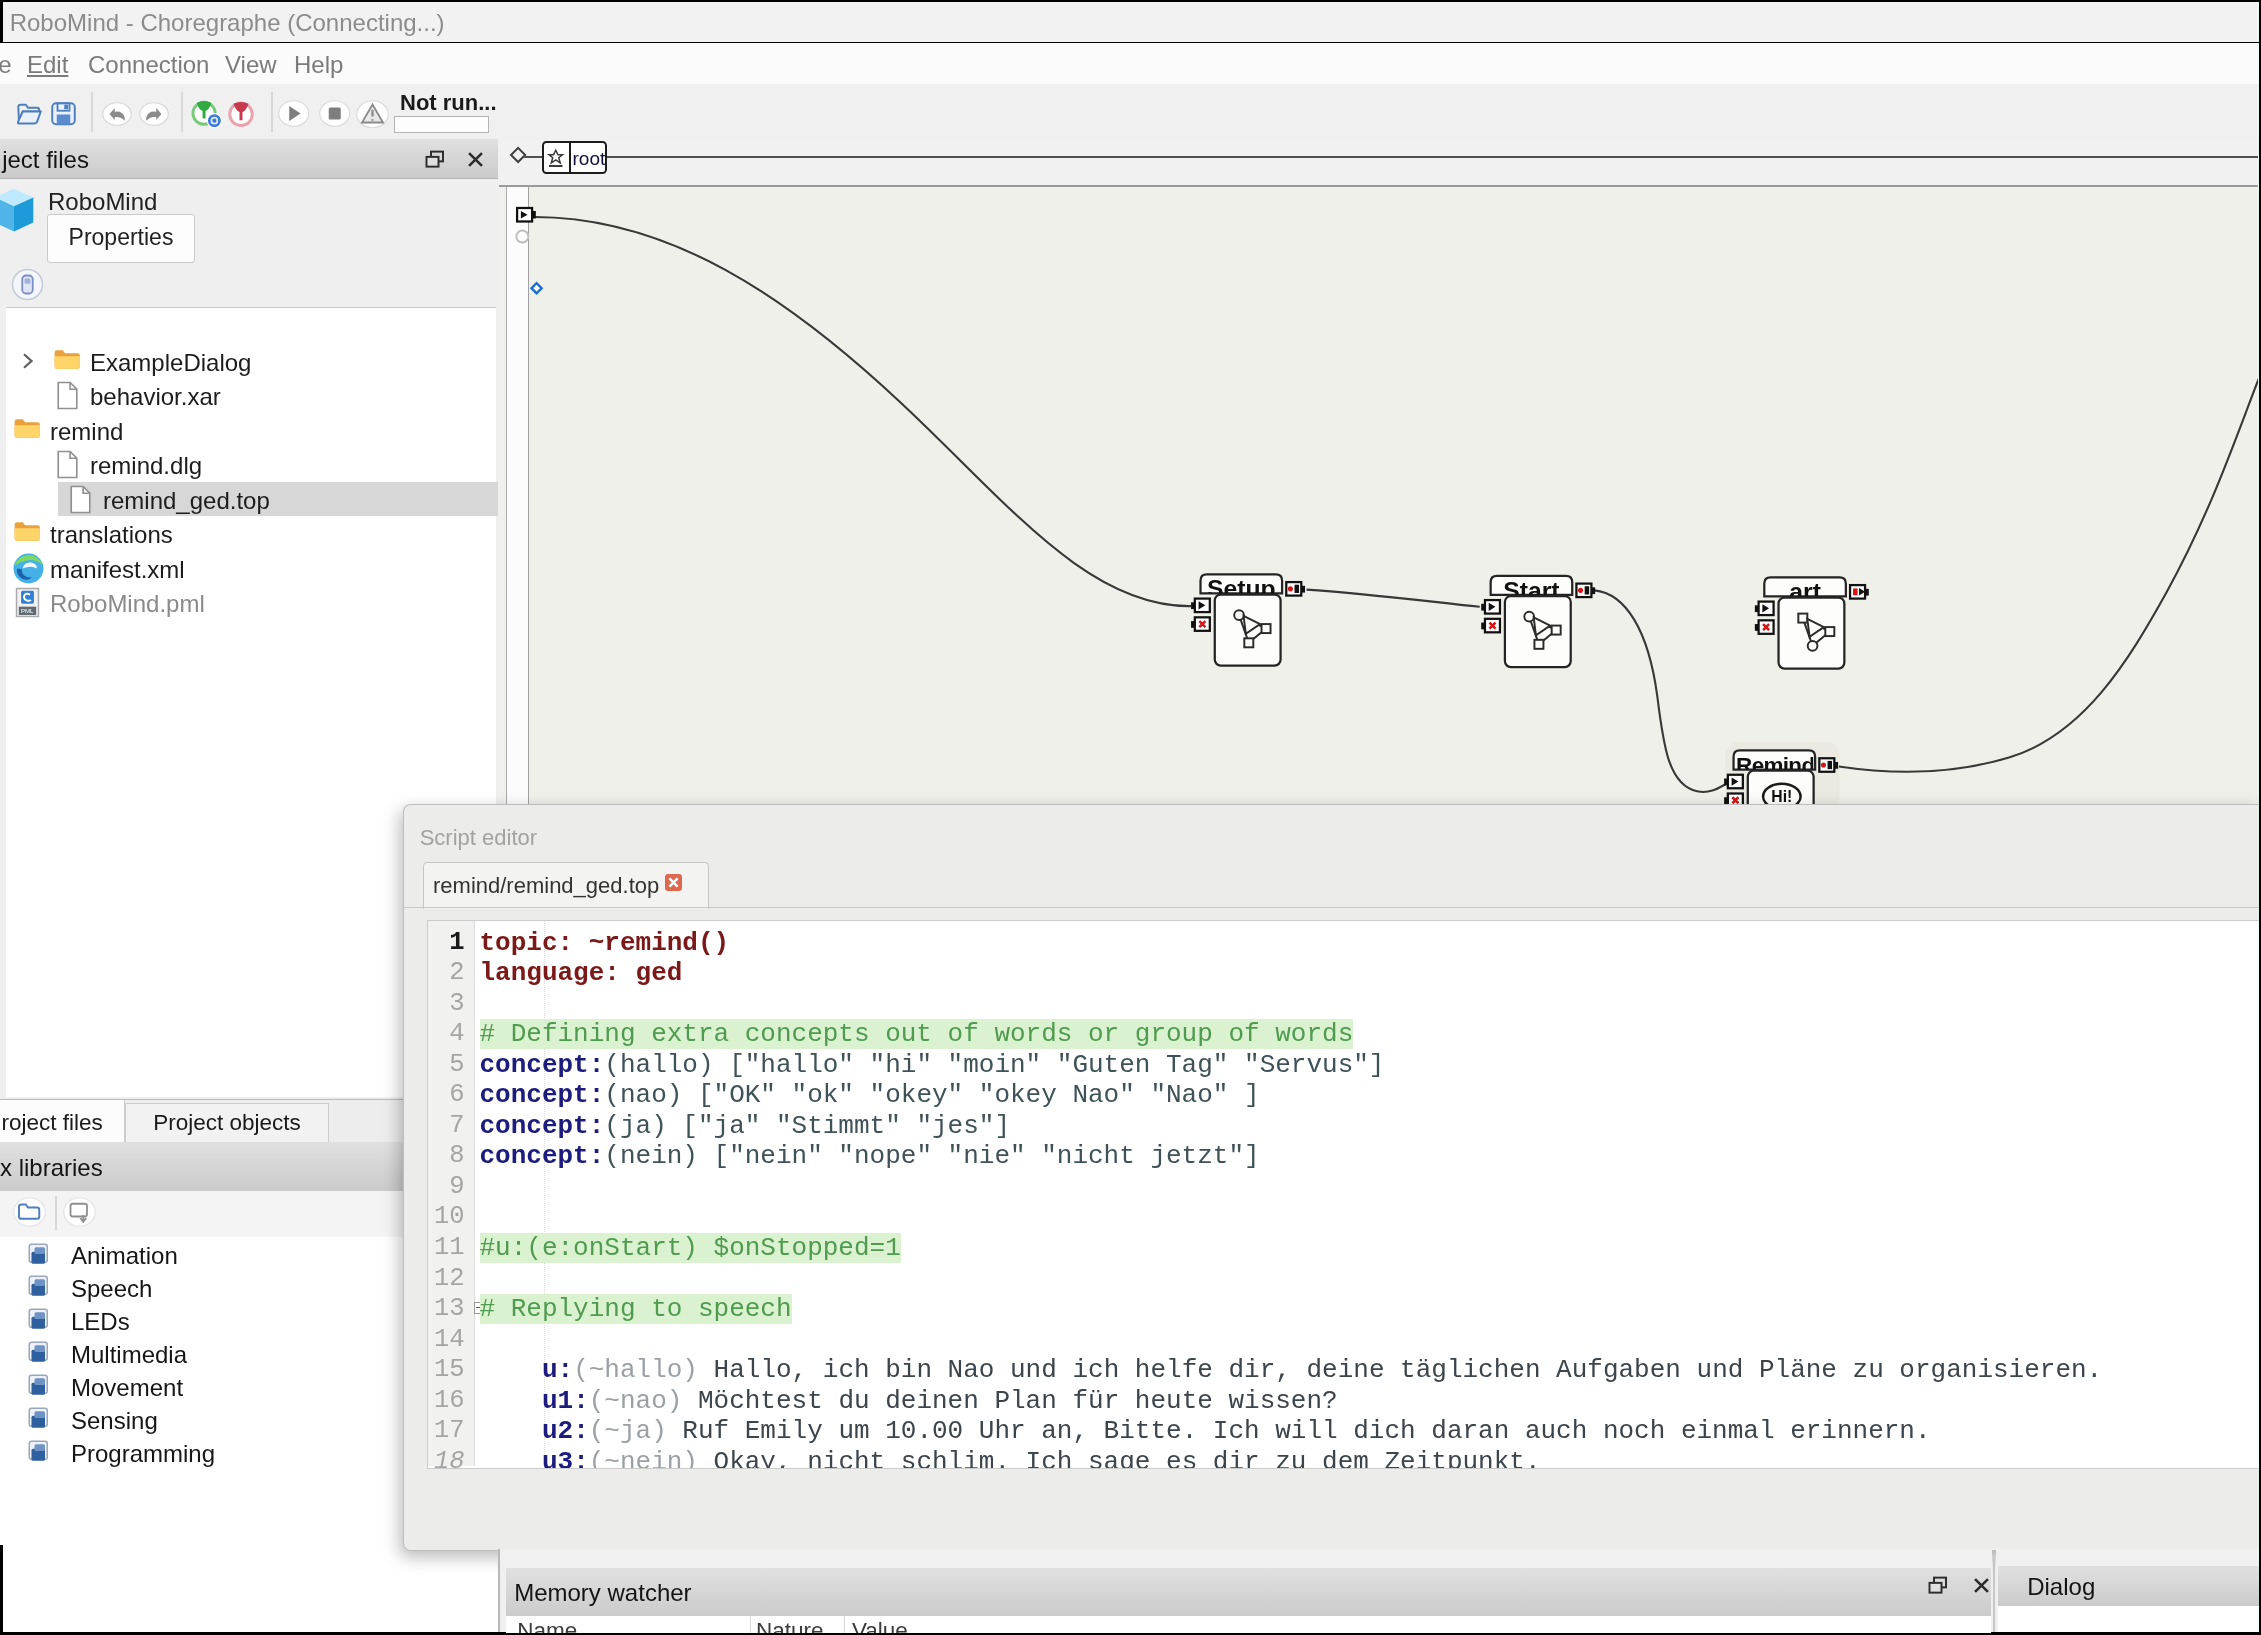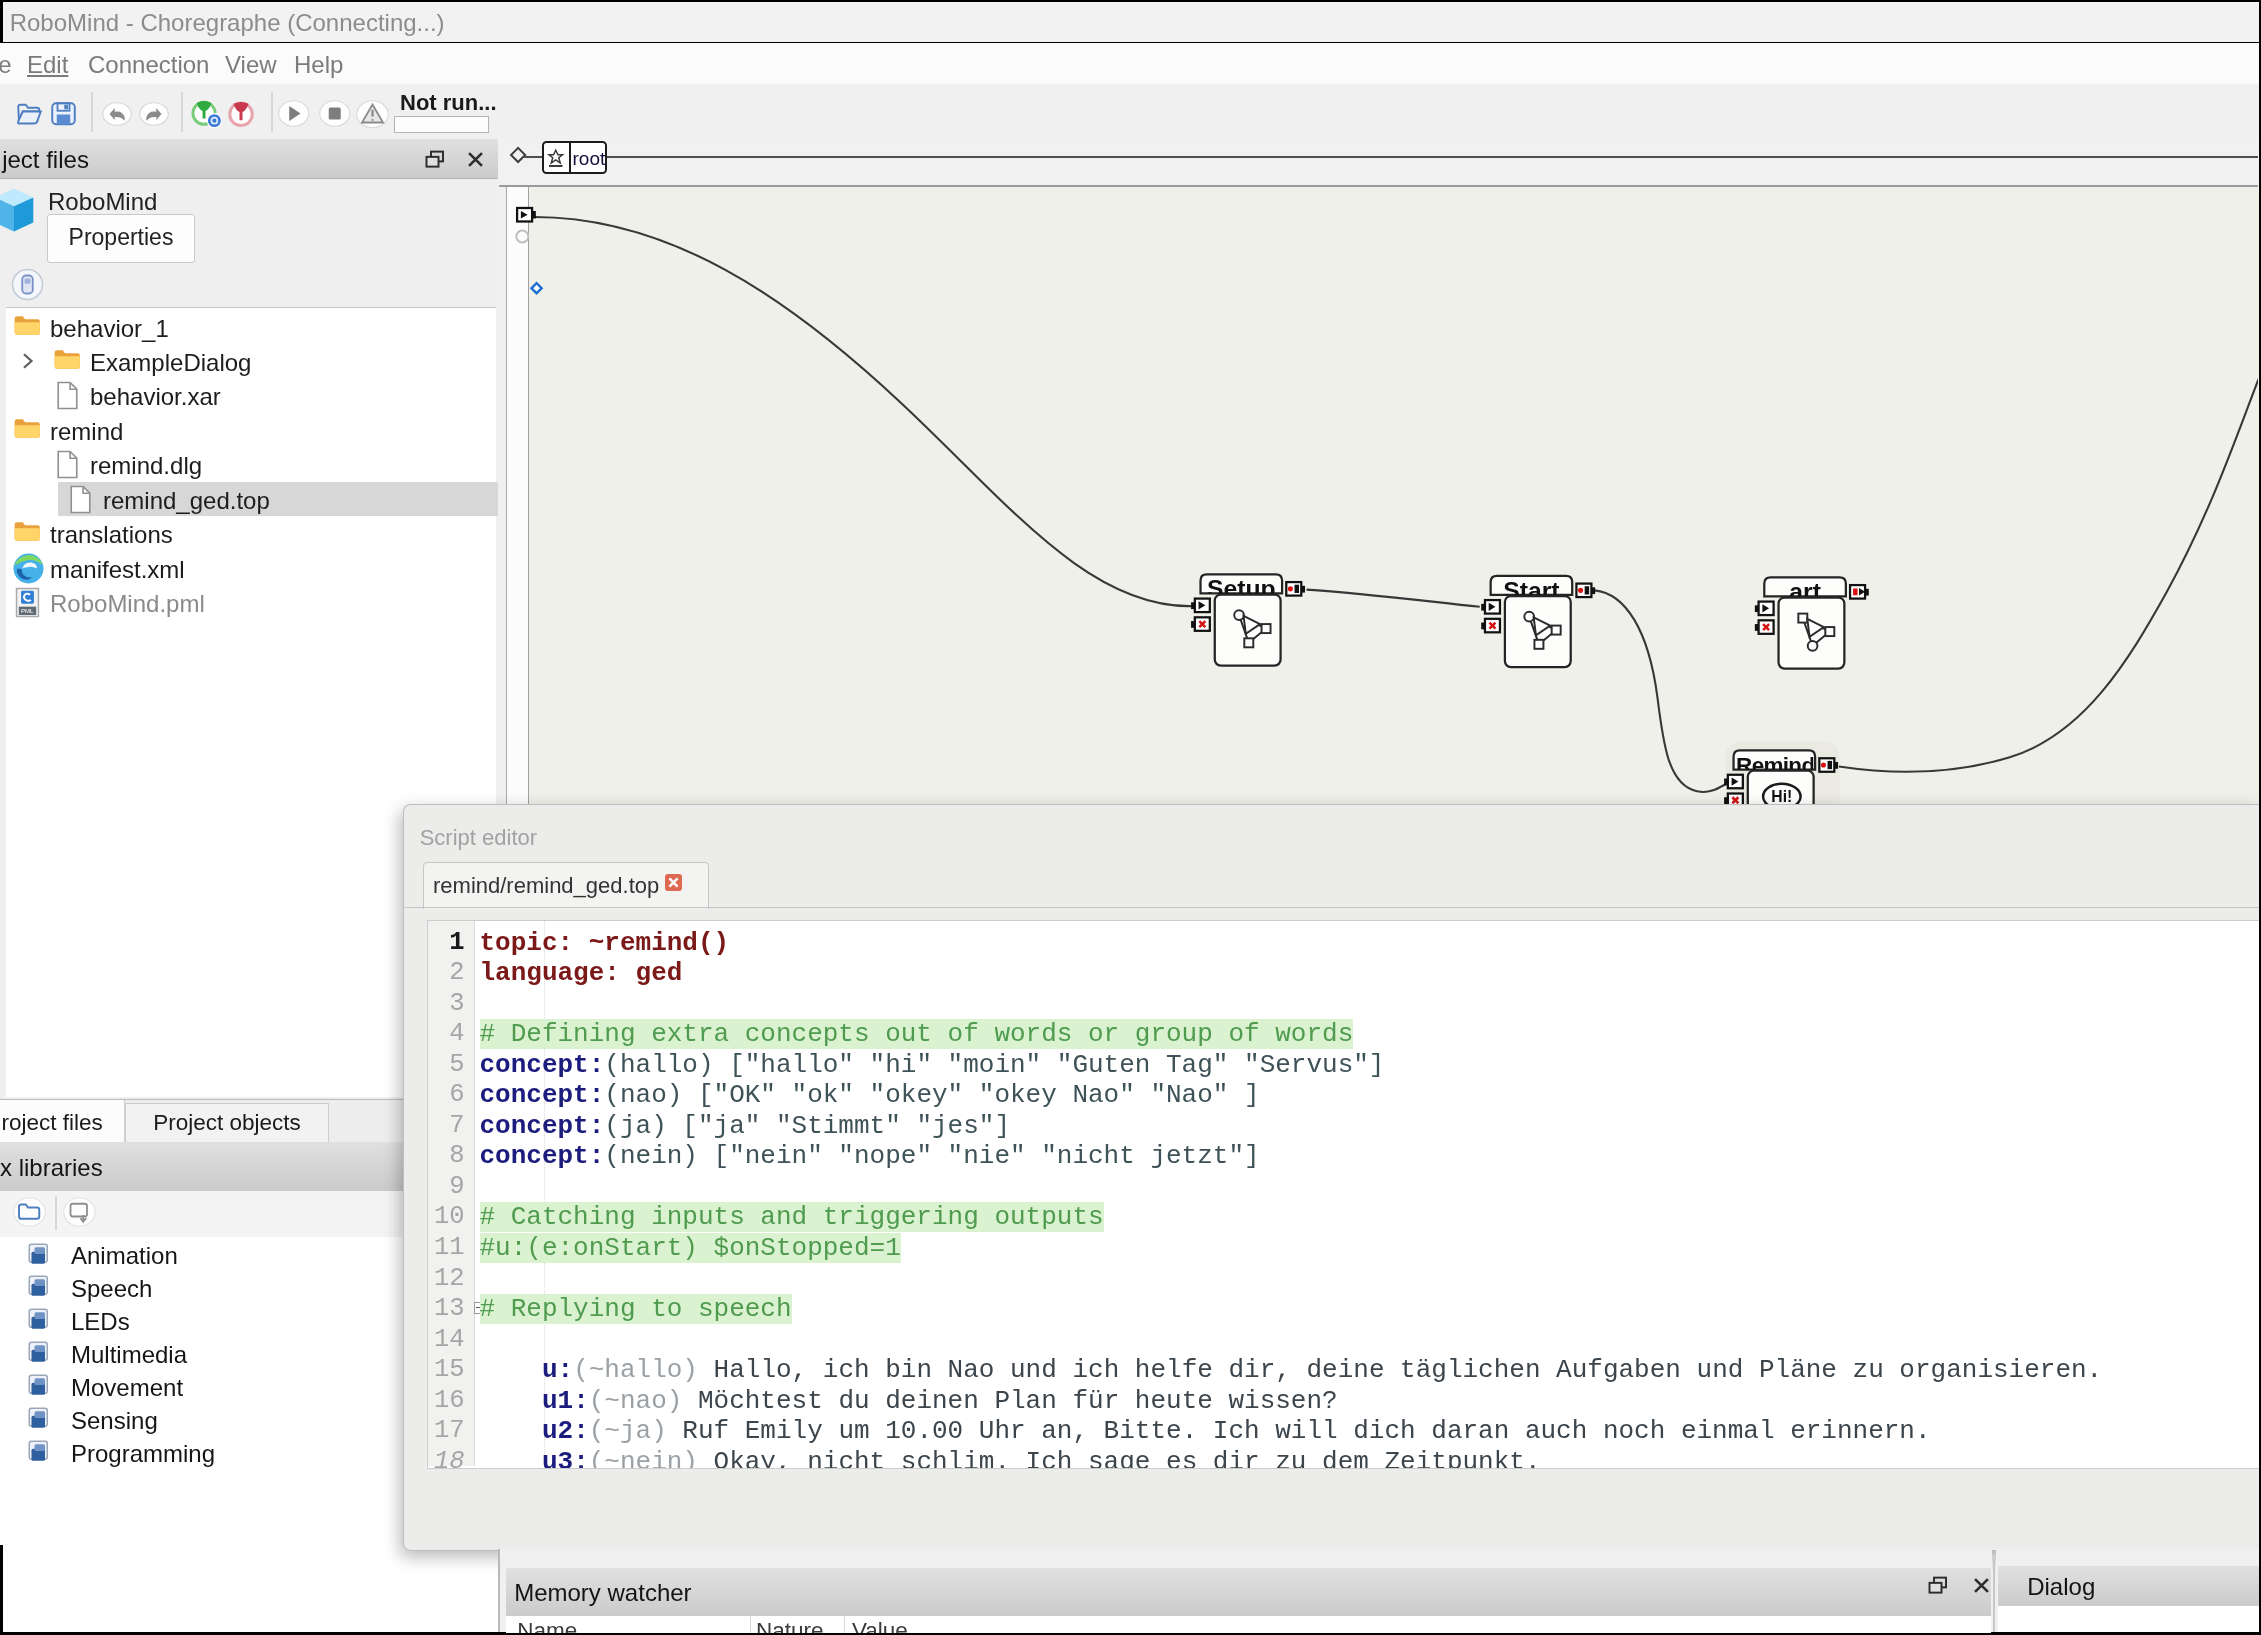--- a/index.html
+++ b/index.html
@@ -154,27 +154,20 @@
       <polygon points="2,14 28,26 28,60 2,48" fill="#4fb4e8"></polygon>
       <polygon points="54,14 28,26 28,60 54,48" fill="#1e9ad8"></polygon>
     </svg>
 
     <svg class="abs" style="left:10.5px;top:129px;" width="33" height="33" viewBox="0 0 44 44">
       <circle cx="22" cy="22" r="20" fill="#f3f6fa" stroke="#c3cbd6" stroke-width="2"></circle>
       <rect x="15" y="10" width="14" height="24" rx="5" fill="#dfe6f2" stroke="#7d8fc9" stroke-width="2.4"></rect>
       <rect x="18" y="14" width="8" height="7" rx="2" fill="#9fb3dd"></rect>
     </svg>
     <div class="abs" id="tree">
-      <div class="trow" style="top:1.5px;">
-        <svg class="abs" style="left:6.7px;top:4.5px;" width="28.5" height="23" viewBox="0 0 38 31">
-            <path d="M2 6 Q2 3 5 3 L13 3 L16 7 L33 7 Q36 7 36 10 L36 25 Q36 28 33 28 L5 28 Q2 28 2 25 Z" fill="#e9a23b"></path>
-            <path d="M2 11 L36 11 L36 25 Q36 28 33 28 L5 28 Q2 28 2 25 Z" fill="#ffd56a"></path>
-          </svg>
-        <span class="tlabel" style="left:44px;">behavior_1</span>
-      </div>
       <div class="trow" style="top:36px;">
         <svg class="abs" style="left:15px;top:8.2px;" width="13.5" height="18" viewBox="0 0 18 24">
             <path d="M4 3 L14 12 L4 21" fill="none" stroke="#5e5e5e" stroke-width="3"></path>
           </svg>
         <svg class="abs" style="left:47px;top:3.7px;" width="28.5" height="23" viewBox="0 0 38 31">
             <path d="M2 6 Q2 3 5 3 L13 3 L16 7 L33 7 Q36 7 36 10 L36 25 Q36 28 33 28 L5 28 Q2 28 2 25 Z" fill="#e9a23b"></path>
             <path d="M2 11 L36 11 L36 25 Q36 28 33 28 L5 28 Q2 28 2 25 Z" fill="#ffd56a"></path>
           </svg>
         <span class="tlabel" style="left:84px;">ExampleDialog</span>
       </div>
@@ -484,21 +477,20 @@
       <div class="abs" style="left:46px;top:381px;width:9.7px;height:9.7px;background:#fff;border:0.7px solid #9a9a9a;">
           <div style="position:absolute;left:1.5px;top:3.7px;width:5.2px;height:1.2px;background:#555;"></div>
         </div>
       <div class="cline" style="top:6.7px;"><span class="kred">topic: ~remind()</span></div>
       <div class="cline" style="top:37px;"><span class="kred">language: ged</span></div>
       <div class="cline" style="top:98px;"><span class="cmt"># Defining extra concepts out of words or group of words</span></div>
       <div class="cline" style="top:129px;"><span class="knav">concept:</span><span class="tl">(hallo) ["hallo" "hi" "moin" "Guten Tag" "Servus"]</span></div>
       <div class="cline" style="top:159px;"><span class="knav">concept:</span><span class="tl">(nao) ["OK" "ok" "okey" "okey Nao" "Nao" ]</span></div>
       <div class="cline" style="top:190px;"><span class="knav">concept:</span><span class="tl">(ja) ["ja" "Stimmt" "jes"]</span></div>
       <div class="cline" style="top:220px;"><span class="knav">concept:</span><span class="tl">(nein) ["nein" "nope" "nie" "nicht jetzt"]</span></div>
-      <div class="cline" style="top:281px;"><span class="cmt"># Catching inputs and triggering outputs</span></div>
       <div class="cline" style="top:312px;"><span class="cmt">#u:(e:onStart) $onStopped=1</span></div>
       <div class="cline" style="top:373px;"><span class="cmt"># Replying to speech</span></div>
       <div class="cline" style="top:434px;">    <span class="knav">u:</span><span class="gry">(~hallo)</span> Hallo, ich bin Nao und ich helfe dir, deine täglichen Aufgaben und Pläne zu organisieren.</div>
       <div class="cline" style="top:465px;">    <span class="knav">u1:</span><span class="gry">(~nao)</span> Möchtest du deinen Plan für heute wissen?</div>
       <div class="cline" style="top:495px;">    <span class="knav">u2:</span><span class="gry">(~ja)</span> Ruf Emily um 10.00 Uhr an, Bitte. Ich will dich daran auch noch einmal erinnern.</div>
       <div class="cline" style="top:526px;">    <span class="knav">u3:</span><span class="gry">(~nein)</span> Okay, nicht schlim. Ich sage es dir zu dem Zeitpunkt.</div>
     </div>
   </div>
 
   <div class="abs" style="left:498px;top:1549px;width:1.5px;height:83px;background:#b9b9b9;"></div>

